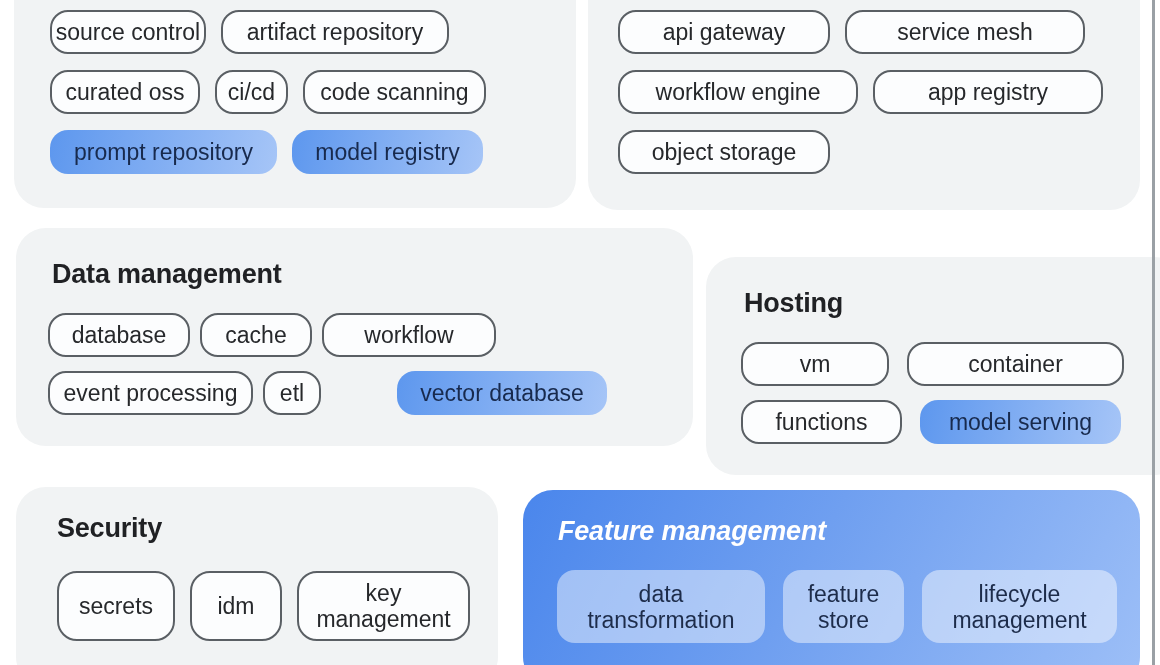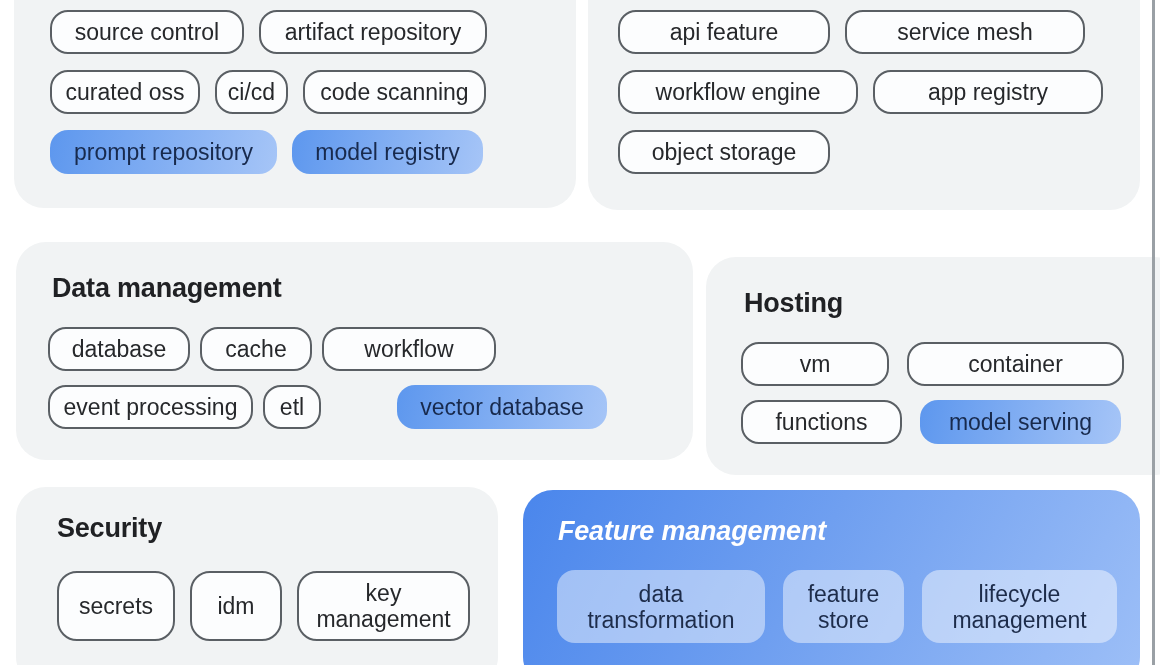--- a/index.html
+++ b/index.html
@@ -52,21 +52,21 @@
     display: flex;
     flex-direction: column;
     justify-content: flex-end;
     gap: 16px;
   }
   #card-top-left  { left: 14px;  width: 562px; height: 284px; padding: 0 0 34px 36px; }
   #card-top-right { left: 588px; width: 552px; height: 286px; padding: 0 0 36px 30px; }
   #card-top-left  .chip-row { gap: 15px; }
   #card-top-right .chip-row { gap: 15px; }
 
-  #card-data    { left: 16px;  top: 242px; width: 677px; height: 218px; }
+  #card-data    { left: 16px;  top: 228px; width: 677px; height: 218px; }
   #card-hosting { left: 662px; top: 257px; width: 478px; height: 218px; margin-left: 44px; }
   #card-data .card-title    { margin: 30px 0 0 36px; }
   #card-hosting .card-title { margin: 30px 0 0 38px; }
   #card-data .chips    { margin: 23px 0 0 32px; display: flex; flex-direction: column; gap: 14px; }
   #card-hosting .chips { margin: 23px 0 0 35px; display: flex; flex-direction: column; gap: 14px; }
   #card-data .chip-row { gap: 10px; }
   #card-hosting .chip-row { gap: 18px; }
 
   #card-security { left: 16px; top: 487px; width: 482px; height: 200px; }
   #card-security .card-title { margin: 25px 8px 0 41px; }
@@ -96,37 +96,37 @@
     background: #9aa0a5;
   }
 </style>
 </head>
 <body>
 
 <div class="stage">
 
   <div class="card card-top" id="card-top-left">
     <div class="chip-row">
-      <span class="chip outline" style="width:194px">source control</span>
+      <span class="chip outline" style="width:156px">source control</span>
       <span class="chip outline" style="width:228px">artifact repository</span>
     </div>
     <div class="chip-row">
       <span class="chip outline" style="width:150px">curated oss</span>
       <span class="chip outline" style="width:73px">ci/cd</span>
       <span class="chip outline" style="width:183px">code scanning</span>
     </div>
     <div class="chip-row">
       <span class="chip blue" style="width:227px">prompt repository</span>
       <span class="chip blue" style="width:191px">model registry</span>
     </div>
   </div>
 
   <div class="card card-top" id="card-top-right">
     <div class="chip-row">
-      <span class="chip outline" style="width:212px">api feature</span>
+      <span class="chip outline" style="width:212px">api gateway</span>
       <span class="chip outline" style="width:240px">service mesh</span>
     </div>
     <div class="chip-row">
       <span class="chip outline" style="width:240px">workflow engine</span>
       <span class="chip outline" style="width:230px">app registry</span>
     </div>
     <div class="chip-row">
       <span class="chip outline" style="width:212px">object storage</span>
     </div>
   </div>

